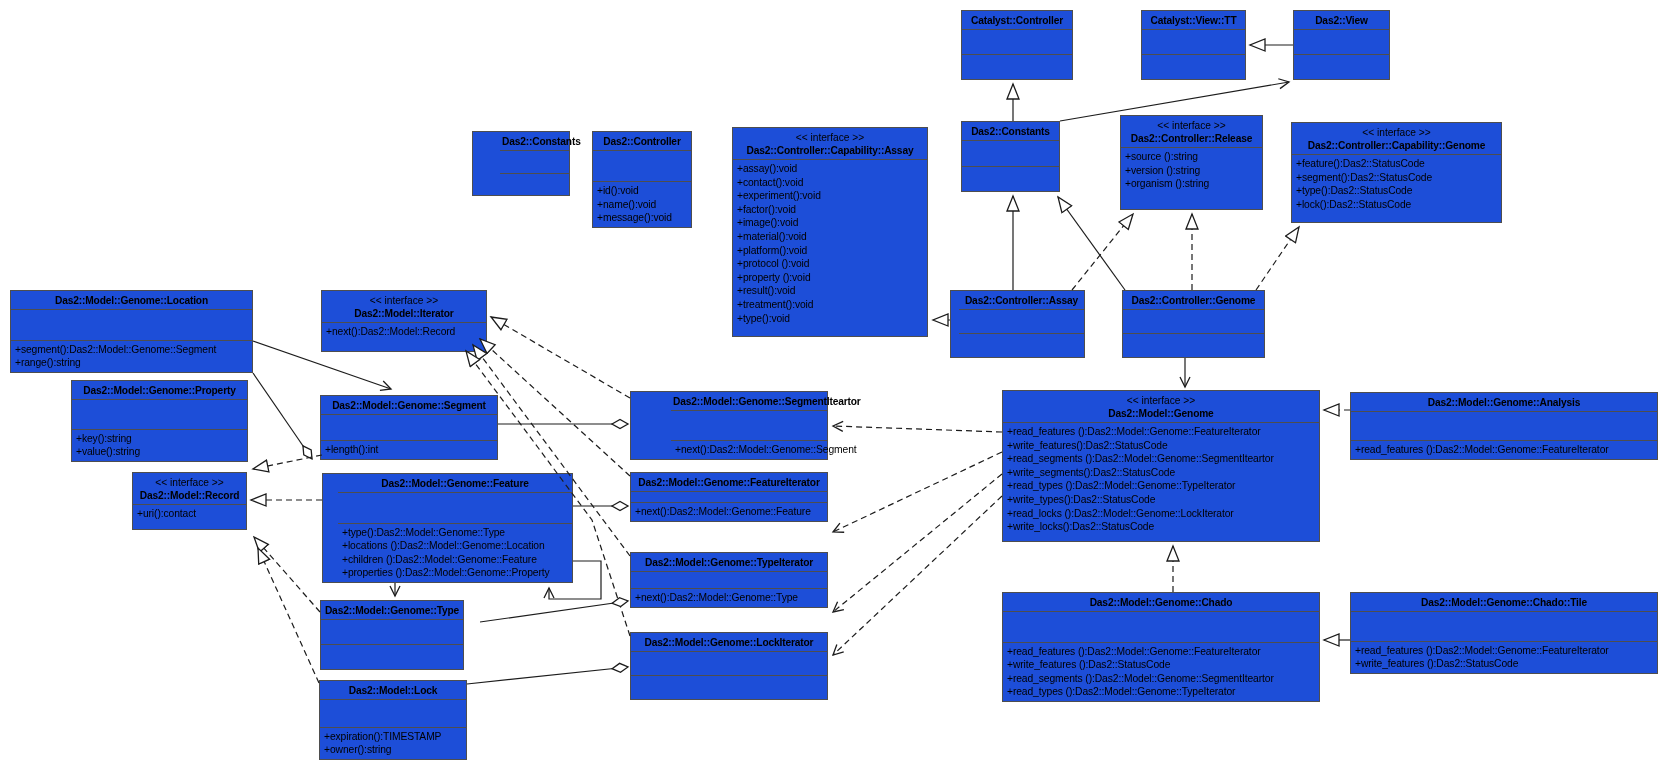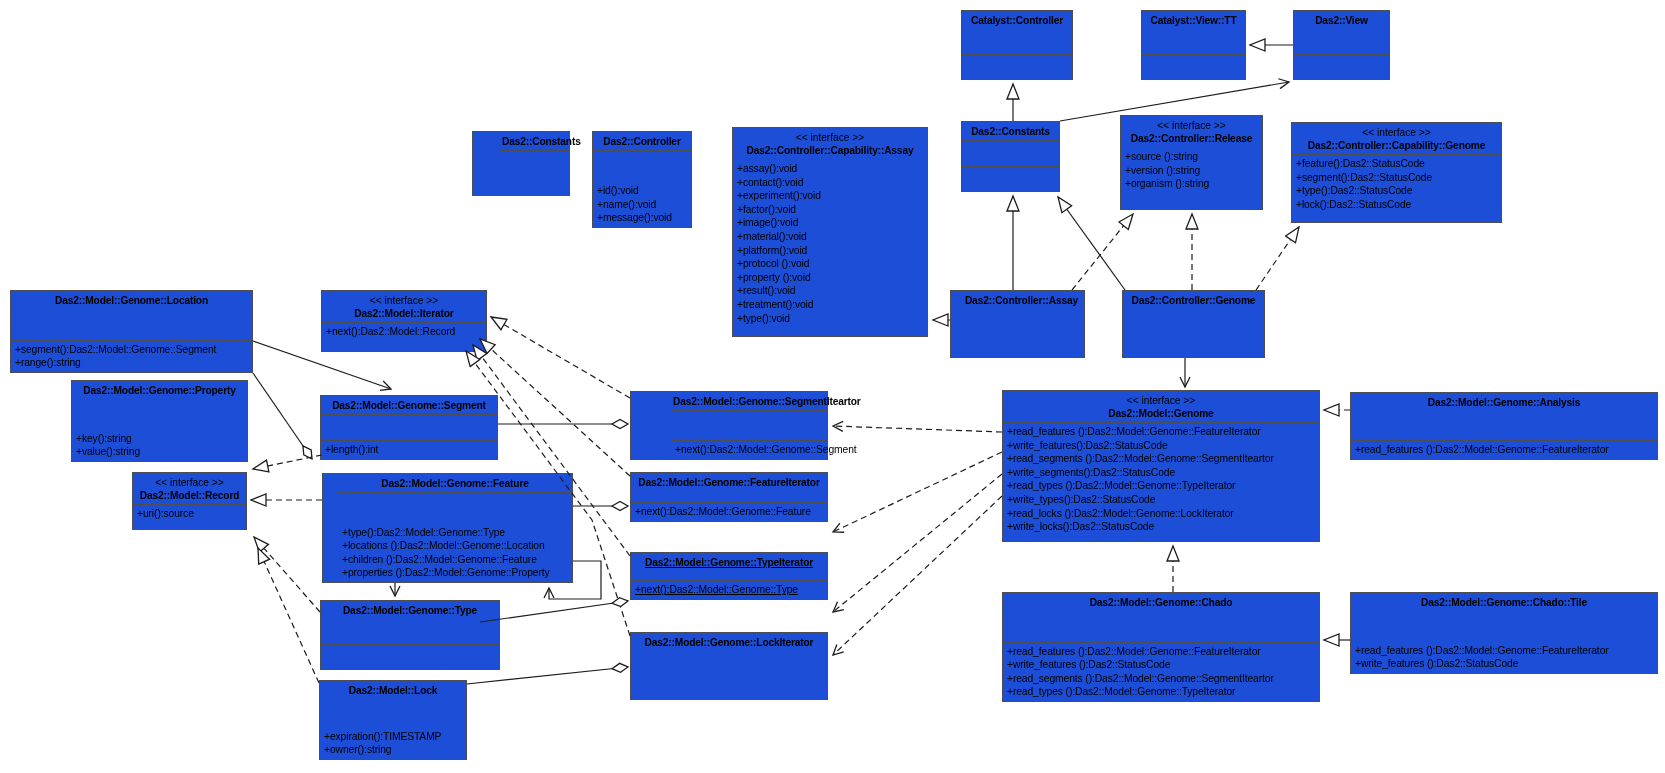--- a/index.html
+++ b/index.html
@@ -135,34 +135,34 @@
     <div class="uml-class" style="left: 320px; top: 395px; width: 178px; height: 65px;">
       <div class="uml-title"><span>Das2::Model::Genome::Segment</span></div>
       <div class="sect grow"></div>
       <div class="sect">
         <span class="method">+length():int</span>
       </div>
     </div>
     <div class="uml-class" style="left: 132px; top: 472px; width: 115px; height: 58px;">
       <div class="uml-title"><span class="stereo">&lt;&lt; interface &gt;&gt;</span><span>Das2::Model::Record</span></div>
       <div class="sect grow">
-        <span class="method">+uri():source</span>
+        <span class="method">+uri():contact</span>
       </div>
     </div>
     <div class="uml-class" style="left: 322px; top: 473px; width: 251px; height: 110px; padding-left: 15px;">
       <div class="uml-title"><span>Das2::Model::Genome::Feature</span></div>
       <div class="sect grow"></div>
       <div class="sect">
         <span class="method">+type():Das2::Model::Genome::Type</span>
         <span class="method">+locations ():Das2::Model::Genome::Location</span>
         <span class="method">+children ():Das2::Model::Genome::Feature</span>
         <span class="method">+properties ():Das2::Model::Genome::Property</span>
       </div>
     </div>
-    <div class="uml-class" style="left: 320px; top: 600px; width: 180px; height: 70px;">
+    <div class="uml-class" style="left: 320px; top: 600px; width: 144px; height: 70px;">
       <div class="uml-title"><span>Das2::Model::Genome::Type</span></div>
       <div class="sect grow"></div>
       <div class="sect grow"></div>
     </div>
     <div class="uml-class" style="left: 319px; top: 680px; width: 148px; height: 80px;">
       <div class="uml-title"><span>Das2::Model::Lock</span></div>
       <div class="sect grow"></div>
       <div class="sect">
         <span class="method">+expiration():TIMESTAMP</span>
         <span class="method">+owner():string</span>
@@ -175,21 +175,21 @@
         <span class="method">+next():Das2::Model::Genome::Segment</span>
       </div>
     </div>
     <div class="uml-class" style="left: 630px; top: 472px; width: 198px; height: 50px;">
       <div class="uml-title"><span>Das2::Model::Genome::FeatureIterator</span></div>
       <div class="sect grow"></div>
       <div class="sect">
         <span class="method">+next():Das2::Model::Genome::Feature</span>
       </div>
     </div>
-    <div class="uml-class" style="left: 630px; top: 552px; width: 198px; height: 48px; text-decoration: underline;">
+    <div class="uml-class" style="left: 630px; top: 552px; width: 198px; height: 56px;">
       <div class="uml-title"><span>Das2::Model::Genome::TypeIterator</span></div>
       <div class="sect grow"></div>
       <div class="sect">
         <span class="method">+next():Das2::Model::Genome::Type</span>
       </div>
     </div>
     <div class="uml-class" style="left: 630px; top: 632px; width: 198px; height: 68px;">
       <div class="uml-title"><span>Das2::Model::Genome::LockIterator</span></div>
       <div class="sect grow"></div>
       <div class="sect grow"></div>

